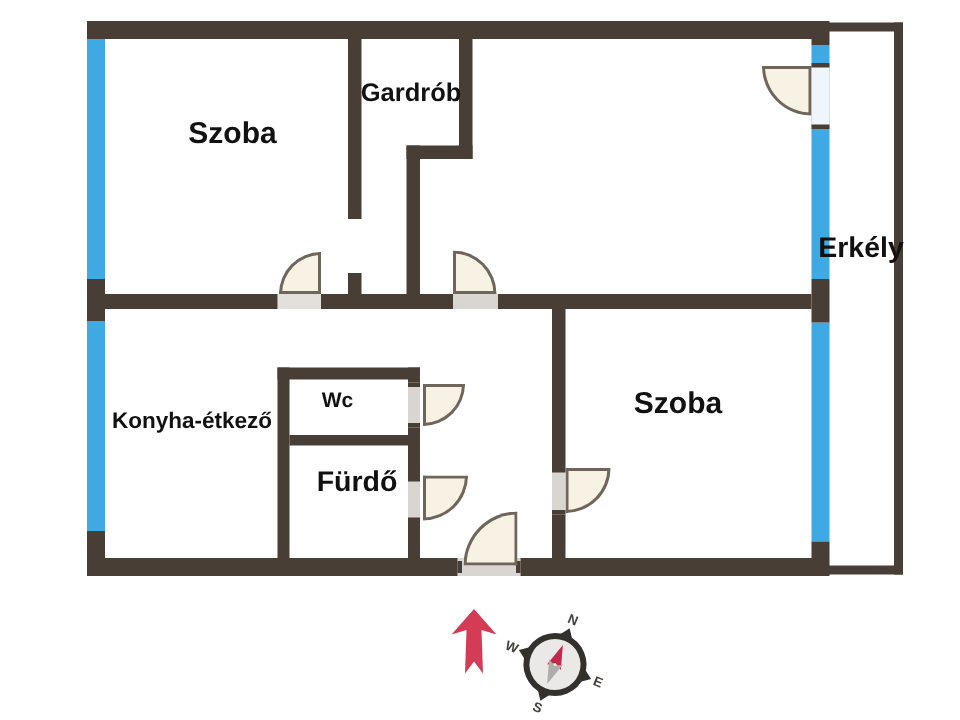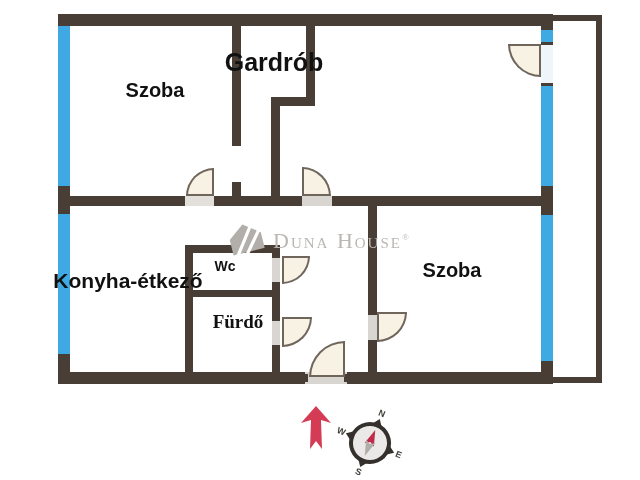--- a/index.html
+++ b/index.html
@@ -37,30 +37,20 @@
     font-family:"Liberation Sans", sans-serif;font-size:9px;font-weight:bold;
     fill:#45423c;text-anchor:middle;
   }
   .north-arrow-svg{position:absolute;left:299px;top:405px;z-index:6;}
 </style>
 </head>
 <body>
 
 <div class="canvas">
 
-  <div class="watermark">
-    <svg width="38" height="34" viewBox="0 0 38 34">
-      <g transform="rotate(-14 19 17)">
-        <path d="M3 14 L19 2 L35 14 L35 30 L3 30 Z" fill="#b2afab"></path>
-        <path d="M6 33 L28 3" stroke="#ffffff" stroke-width="3.2" fill="none"></path>
-        <path d="M15 34 L37 7" stroke="#ffffff" stroke-width="3.2" fill="none"></path>
-      </g>
-    </svg>
-    <div class="wm-text"><span>Duna House</span><span class="wm-reg">®</span></div>
-  </div>
 
   <svg class="north-arrow-svg" width="34" height="46" viewBox="0 0 34 46">
     <polygon points="17,1 32,18 22,15 23,44 17,36 11,44 12,15 2,18" fill="#d43c56"></polygon>
   </svg>
 
   <svg class="compass-svg" width="70" height="70" viewBox="0 0 70 70">
     <g transform="rotate(22 35 35)">
       <polygon points="35,9 30,16 40,16" fill="#34312d"></polygon>
       <polygon points="61,35 54,30 54,40" fill="#34312d"></polygon>
       <polygon points="35,61 30,54 40,54" fill="#34312d"></polygon>
@@ -125,18 +115,19 @@
     <div class="tick" style="left: 272px; top: 318px; width: 8px; height: 3px; background: rgb(72, 62, 54);"></div>
     <div class="tick" style="left: 272px; top: 345px; width: 8px; height: 3px; background: rgb(72, 62, 54);"></div>
     <div class="door" style="left: 186px; top: 168px; width: 28px; height: 28px; background: rgb(248, 242, 229); border-top-left-radius: 100%; border-color: rgb(111, 101, 91);"></div>
     <div class="door" style="left: 302px; top: 167px; width: 29px; height: 29px; background: rgb(248, 242, 229); border-top-right-radius: 100%; border-color: rgb(111, 101, 91);"></div>
     <div class="door" style="left: 508px; top: 44px; width: 33px; height: 33px; background: rgb(248, 242, 229); border-bottom-left-radius: 100%; border-color: rgb(111, 101, 91);"></div>
     <div class="door" style="left: 282px; top: 256px; width: 28px; height: 28px; background: rgb(248, 242, 229); border-bottom-right-radius: 100%; border-color: rgb(111, 101, 91);"></div>
     <div class="door" style="left: 282px; top: 317px; width: 30px; height: 30px; background: rgb(248, 242, 229); border-bottom-right-radius: 100%; border-color: rgb(111, 101, 91);"></div>
     <div class="door" style="left: 377px; top: 312px; width: 30px; height: 30px; background: rgb(248, 242, 229); border-bottom-right-radius: 100%; border-color: rgb(111, 101, 91);"></div>
     <div class="door" style="left: 309px; top: 341px; width: 36px; height: 36px; background: rgb(248, 242, 229); border-top-left-radius: 100%; border-color: rgb(111, 101, 91);"></div>
     <div class="room-label" style="left: 155px; top: 90px; font-size: 20px; color: rgb(17, 17, 17);">Szoba</div>
-    <div class="room-label" style="left: 274px; top: 62px; font-size: 25px; color: rgb(17, 17, 17);">Gardrób</div>
+    <div class="room-label" style="left: 274px; top: 62px; font-size: 17px; color: rgb(17, 17, 17);">Gardrób</div>
+    <div class="room-label" style="left: 574px; top: 166px; font-size: 19px; color: rgb(17, 17, 17);">Erkély</div>
     <div class="room-label" style="left: 225px; top: 266px; font-size: 14px; color: rgb(17, 17, 17);">Wc</div>
-    <div class="room-label" style="left: 128px; top: 281px; font-size: 21px; color: rgb(17, 17, 17);">Konyha-étkező</div>
-    <div class="room-label" style="left: 238px; top: 322px; font-size: 19px; color: rgb(17, 17, 17); font-family: Liberation Serif, serif;">Fürdő</div>
+    <div class="room-label" style="left: 128px; top: 281px; font-size: 15px; color: rgb(17, 17, 17);">Konyha-étkező</div>
+    <div class="room-label" style="left: 238px; top: 322px; font-size: 19px; color: rgb(17, 17, 17);">Fürdő</div>
     <div class="room-label" style="left: 452px; top: 270px; font-size: 20px; color: rgb(17, 17, 17);">Szoba</div>
   </div>
 
 </body></html>

